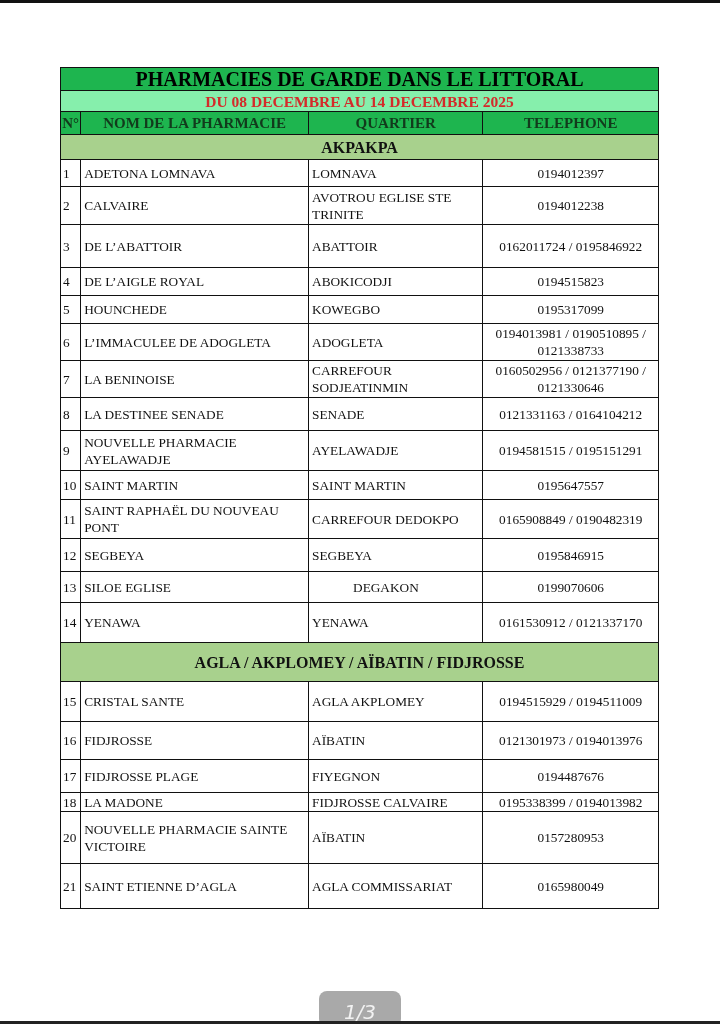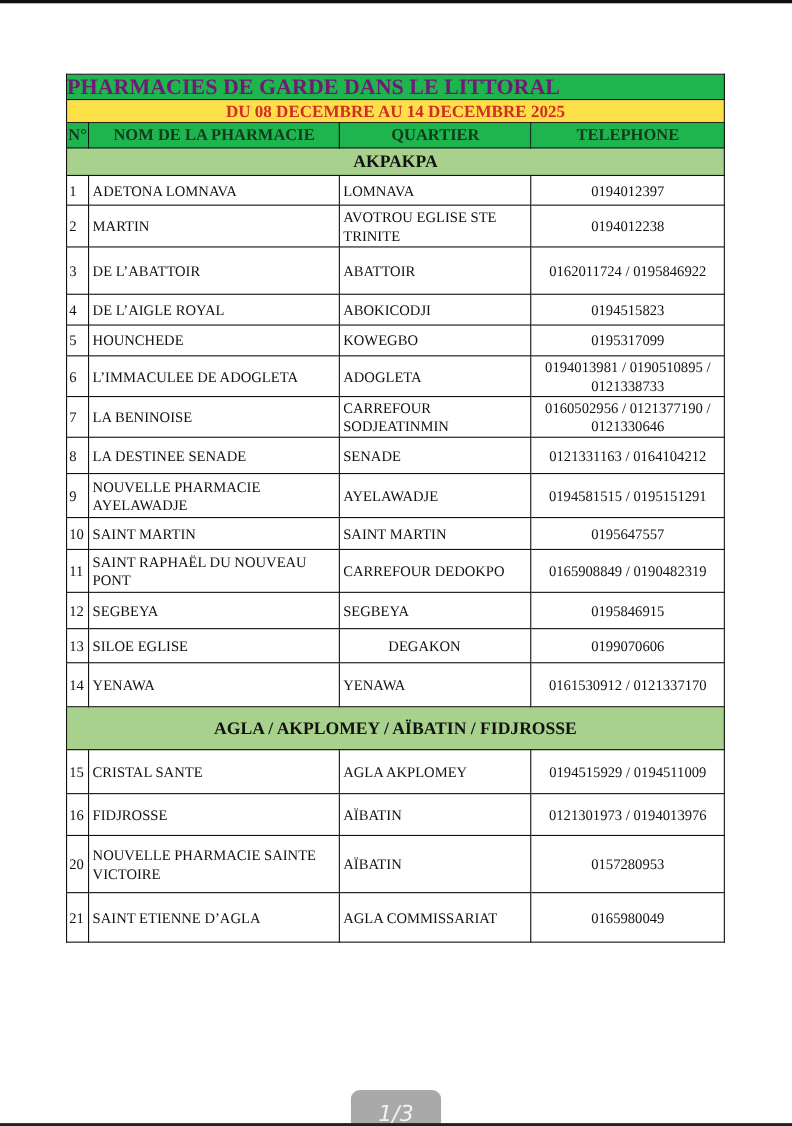--- a/index.html
+++ b/index.html
@@ -4,22 +4,22 @@
 <style>
   html, body { margin:0; padding:0; }
   body {
     width:720px; height:1024px; background:#ffffff; position:relative; overflow:hidden;
     font-family:"Liberation Serif", serif;
   }
   .topbar { position:absolute; left:0; top:0; width:720px; height:3px; background:#111; }
   .doc { position:absolute; left:60px; top:67px; width:599px; }
   table { border-collapse:collapse; width:599px; table-layout:fixed; }
   td, th { border:1.5px solid #111; padding:0 3px; color:#111; font-size:13.3px; line-height:17px; }
-  .title-row td { background:#1eb54f; text-align:left; font-weight:bold; font-size:20px; height:22px; color:#701a75; line-height:20px; padding:0; }
-  .date-row td { background:#fde047; text-align:center; font-weight:bold; font-size:15.5px; height:20px; color:#d42a2a; padding:0; }
+  .title-row td { background:#1eb54f; text-align:center; font-weight:bold; font-size:20px; height:22px; color:#000000; line-height:20px; padding:0; }
+  .date-row td { background:#86efac; text-align:center; font-weight:bold; font-size:15.5px; height:20px; color:#d42a2a; padding:0; }
   .group-row td { background:#e3ecdc; text-align:center; font-weight:bold; font-size:15.5px; height:18px; color:#d42a2a; padding:0; }
   .head-row th { background:#1eb54f; font-weight:bold; font-size:15px; height:22px; color:#123a1c; text-align:center; padding:0; }
   .section-row td { background:#a8d18d; text-align:center; font-weight:bold; font-size:16px; color:#111; padding:0; }
   td.num { text-align:left; padding-left:2px; }
   td.phone { text-align:center; }
   .c1 { width:20px; } .c2 { width:226px; } .c3 { width:173px; } .c4 { width:174px; }
   .pager {
     position:absolute; left:319px; top:991px; width:82px; height:36px; border-radius:8px;
     background:#a9a9a9; color:#f2f2f2; font-family:"DejaVu Sans", sans-serif; font-size:20px;
     text-align:center; line-height:42px; font-style:italic;
@@ -56,21 +56,21 @@
           <td colspan="4" style="height: 24px;">AKPAKPA</td>
         </tr>
         <tr>
           <td class="num" style="height: 26px;">1</td>
           <td style="height: 26px;">ADETONA LOMNAVA</td>
           <td style="height: 26px; margin-top: 20px;">LOMNAVA</td>
           <td class="phone" style="height: 26px;">0194012397</td>
         </tr>
         <tr>
           <td class="num" style="height: 37px;">2</td>
-          <td style="height: 37px;">MARTIN</td>
+          <td style="height: 37px;">CALVAIRE</td>
           <td style="height: 37px;">AVOTROU EGLISE STE TRINITE</td>
           <td class="phone" style="height: 37px;">0194012238</td>
         </tr>
         <tr>
           <td class="num" style="height: 42px;">3</td>
           <td style="height: 42px;">DE L’ABATTOIR</td>
           <td style="height: 42px;">ABATTOIR</td>
           <td class="phone" style="height: 42px;">0162011724 / 0195846922</td>
         </tr>
         <tr>
@@ -148,20 +148,32 @@
           <td style="height: 39px;">AGLA AKPLOMEY</td>
           <td class="phone" style="height: 39px;">0194515929 / 0194511009</td>
         </tr>
         <tr>
           <td class="num" style="height: 37px;">16</td>
           <td style="height: 37px; margin-left: 20px;">FIDJROSSE</td>
           <td style="height: 37px;">AÏBATIN</td>
           <td class="phone" style="height: 37px;">0121301973 / 0194013976</td>
         </tr>
         <tr>
+          <td class="num" style="height: 32px;">17</td>
+          <td style="height: 32px;">FIDJROSSE PLAGE</td>
+          <td style="height: 32px;">FIYEGNON</td>
+          <td class="phone" style="height: 32px;">0194487676</td>
+        </tr>
+        <tr>
+          <td class="num" style="height: 18px;">18</td>
+          <td style="height: 18px;">LA MADONE</td>
+          <td style="height: 18px;">FIDJROSSE CALVAIRE</td>
+          <td class="phone" style="height: 18px;">0195338399 / 0194013982</td>
+        </tr>
+        <tr>
           <td class="num" style="height: 51px;">20</td>
           <td style="height: 51px;">NOUVELLE PHARMACIE SAINTE VICTOIRE</td>
           <td style="height: 51px;">AÏBATIN</td>
           <td class="phone" style="height: 51px;">0157280953</td>
         </tr>
         <tr>
           <td class="num" style="height: 44px;">21</td>
           <td style="height: 44px;">SAINT ETIENNE D’AGLA</td>
           <td style="height: 44px;">AGLA COMMISSARIAT</td>
           <td class="phone" style="height: 44px;">0165980049</td>

